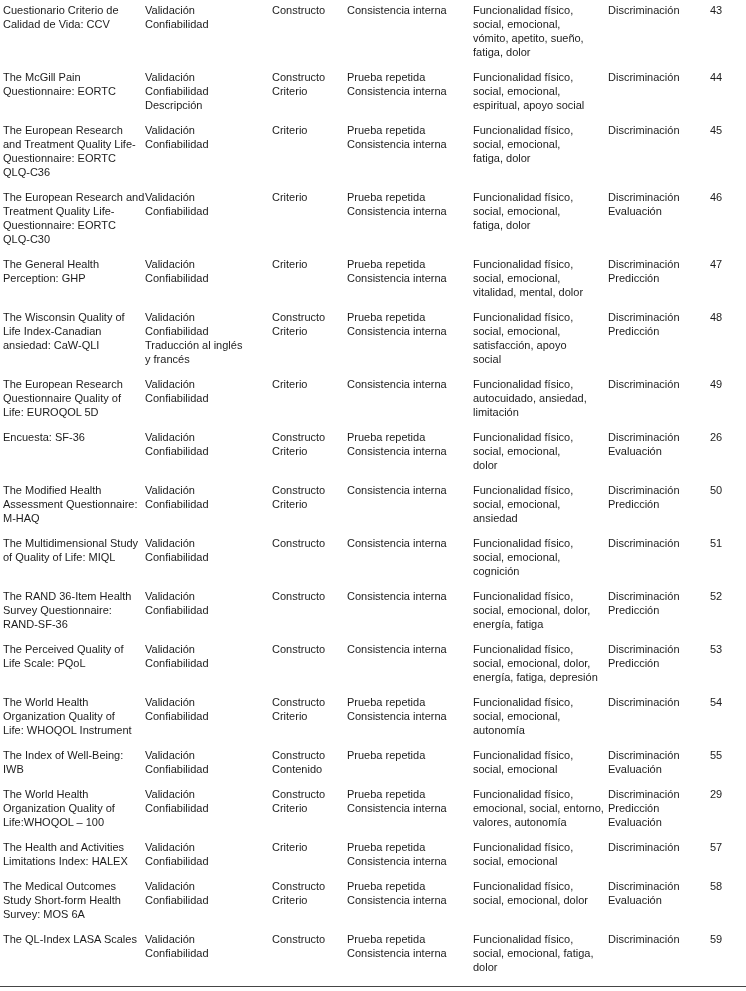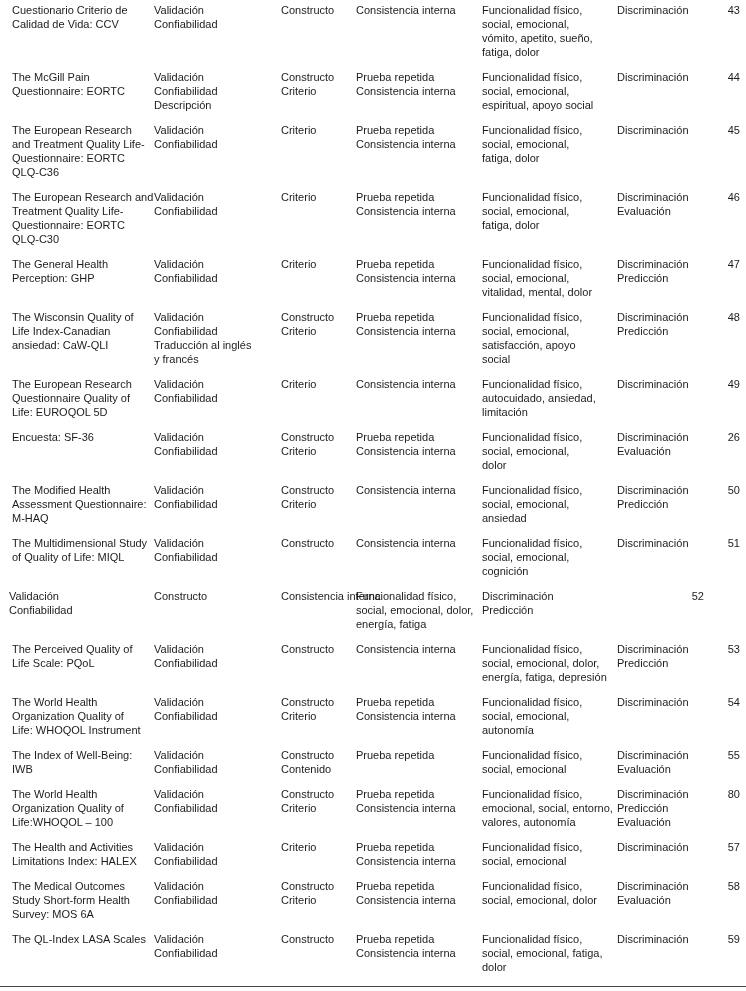--- a/index.html
+++ b/index.html
@@ -18,26 +18,25 @@
     color: #1c1c1c;
     overflow: hidden;
     box-sizing: border-box;
     padding-top: 3px;
   }
   .trow {
     display: grid;
     grid-template-columns: 145px 127px 75px 126px 135px 102px 36px;
     padding-bottom: 11px;
     align-items: start;
-    margin-left: 9px;
   }
   .tcell { min-width: 0; }
   .tline { white-space: nowrap; }
   .col0 { padding-left: 3px; }
-  .col6 { text-align: right; padding-right: 15px; }
+  .col6 { text-align: left; padding-right: 15px; }
   .bottom-rule {
     width: 746px;
     height: 1px;
     background: #454545;
     margin-top: 1px;
   }
 </style>
 </head>
 <body>
 
@@ -333,20 +332,25 @@
           <div class="tline">cognición</div>
         </div>
         <div class="tcell col5">
           <div class="tline">Discriminación</div>
         </div>
         <div class="tcell col6">
           <div class="tline">51</div>
         </div>
       </div>
       <div class="trow">
+        <div class="tcell col0">
+          <div class="tline">The RAND 36-Item Health</div>
+          <div class="tline">Survey Questionnaire:</div>
+          <div class="tline">RAND-SF-36</div>
+        </div>
         <div class="tcell col1">
           <div class="tline">Validación</div>
           <div class="tline">Confiabilidad</div>
         </div>
         <div class="tcell col2">
           <div class="tline">Constructo</div>
         </div>
         <div class="tcell col3">
           <div class="tline">Consistencia interna</div>
         </div>
@@ -471,21 +475,21 @@
           <div class="tline">Funcionalidad físico,</div>
           <div class="tline">emocional, social, entorno,</div>
           <div class="tline">valores, autonomía</div>
         </div>
         <div class="tcell col5">
           <div class="tline">Discriminación</div>
           <div class="tline">Predicción</div>
           <div class="tline">Evaluación</div>
         </div>
         <div class="tcell col6">
-          <div class="tline">80</div>
+          <div class="tline">29</div>
         </div>
       </div>
       <div class="trow">
         <div class="tcell col0">
           <div class="tline">The Health and Activities</div>
           <div class="tline">Limitations Index: HALEX</div>
         </div>
         <div class="tcell col1">
           <div class="tline">Validación</div>
           <div class="tline">Confiabilidad</div>

